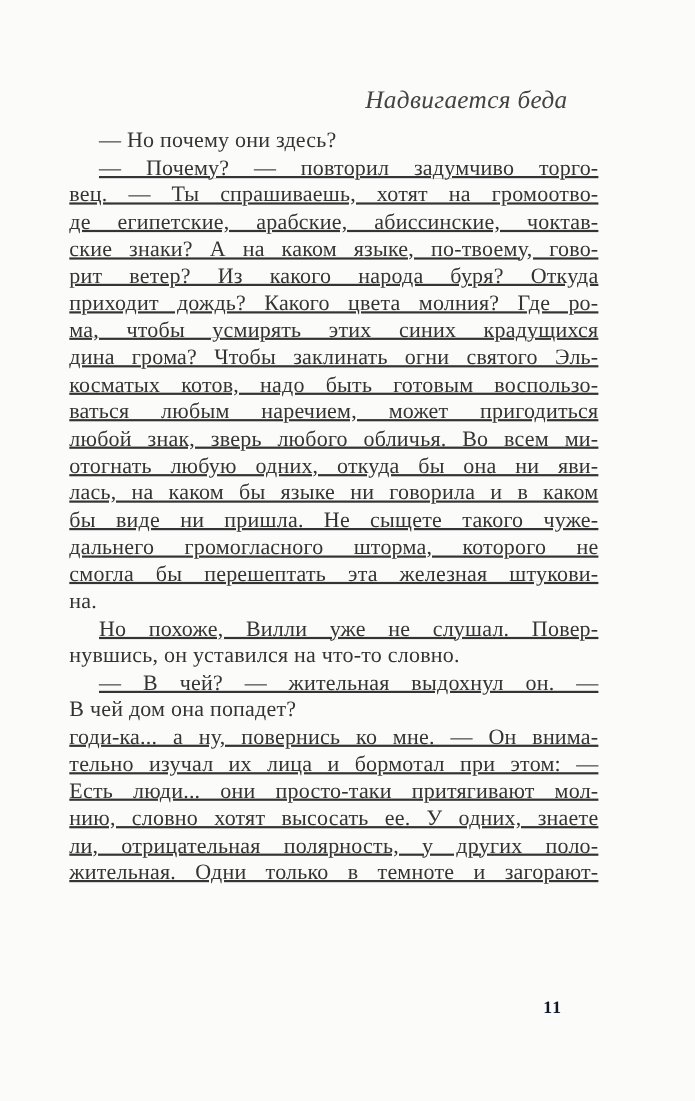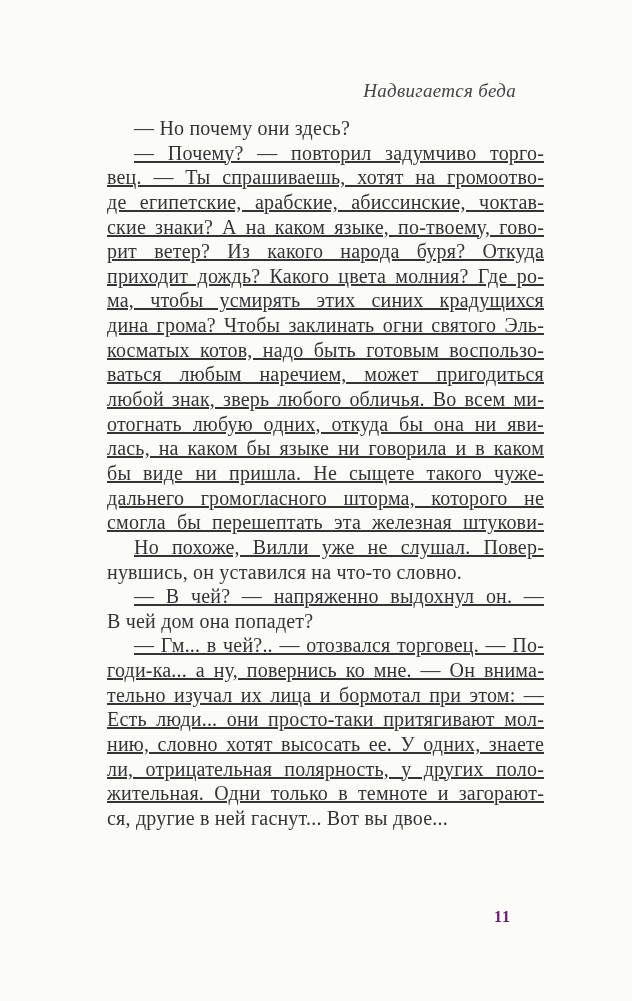--- a/index.html
+++ b/index.html
@@ -14,58 +14,57 @@
     background: #fbfbfa;
     overflow: hidden;
     font-family: "Liberation Serif", "DejaVu Serif", serif;
     color: #343434;
   }
   .running-header {
     position: absolute;
     top: 80px;
     right: 116px;
     font-style: italic;
-    font-size: 19px;
+    font-size: 23px;
     line-height: 22px;
     color: #434343;
     letter-spacing: 0.3px;
   }
   .body-text {
     position: absolute;
     top: 116px;
     left: 63px;
     width: 481px;
     font-size: 20px;
     letter-spacing: 0.2px;
   }
   .line {
     line-height: 24.65px;
     height: 24.65px;
     text-align: left;
     text-align-last: left;
     white-space: nowrap;
-    margin-left: 44px;
   }
   .line.just {
     text-align: justify;
     text-align-last: justify;
     white-space: normal;
     text-decoration: underline;
   }
   .line.indent {
     text-indent: 27px;
   }
   .page-number {
     position: absolute;
     top: 908px;
     right: 121px;
     font-size: 16px;
     font-weight: bold;
     letter-spacing: 1px;
-    color: #701a75;
+    color: #0f172a;
   }
 </style>
 </head>
 <body>
 
 <div class="page">
   <div class="running-header">Надвигается беда</div>
 
   <div class="body-text">
       <div class="line indent">— Но почему они здесь?</div>
@@ -78,28 +77,27 @@
       <div class="line just">ма, чтобы усмирять этих синих крадущихся</div>
       <div class="line just">дина грома? Чтобы заклинать огни святого Эль-</div>
       <div class="line just">косматых котов, надо быть готовым воспользо-</div>
       <div class="line just">ваться любым наречием, может пригодиться</div>
       <div class="line just">любой знак, зверь любого обличья. Во всем ми-</div>
       <div class="line just">отогнать любую одних, откуда бы она ни яви-</div>
       <div class="line just">лась, на каком бы языке ни говорила и в каком</div>
       <div class="line just">бы виде ни пришла. Не сыщете такого чуже-</div>
       <div class="line just">дальнего громогласного шторма, которого не</div>
       <div class="line just">смогла бы перешептать эта железная штукови-</div>
+      <div class="line">на.</div>
       <div class="line indent just">Но похоже, Вилли уже не слушал. Повер-</div>
       <div class="line">нувшись, он уставился на что-то словно.</div>
-      <div class="line indent just">— В чей? — напряженно выдохнул он. —</div>
+      <div class="line indent just">— В чей? — жительная выдохнул он. —</div>
       <div class="line">В чей дом она попадет?</div>
-      <div class="line indent just">— Гм... в чей?.. — отозвался торговец. — По-</div>
       <div class="line just">годи-ка... а ну, повернись ко мне. — Он внима-</div>
       <div class="line just">тельно изучал их лица и бормотал при этом: —</div>
       <div class="line just">Есть люди... они просто-таки притягивают мол-</div>
       <div class="line just">нию, словно хотят высосать ее. У одних, знаете</div>
       <div class="line just">ли, отрицательная полярность, у других поло-</div>
       <div class="line just">жительная. Одни только в темноте и загорают-</div>
-      <div class="line">ся, другие в ней гаснут... Вот вы двое...</div>
     </div>
 
   <div class="page-number">11</div>
 </div>
 
 </body></html>

